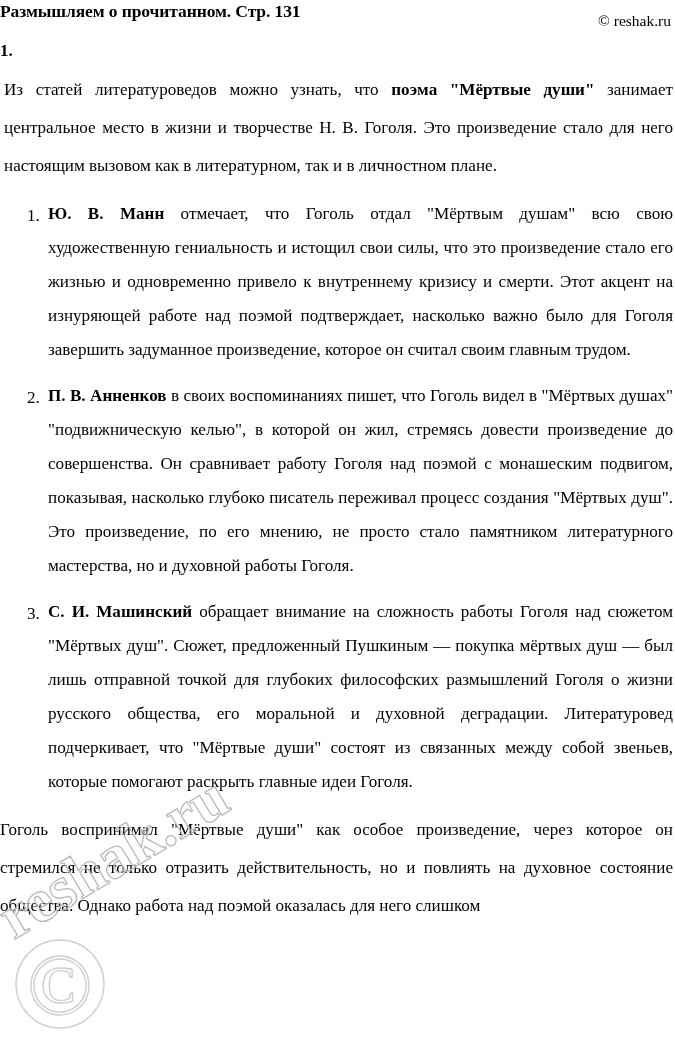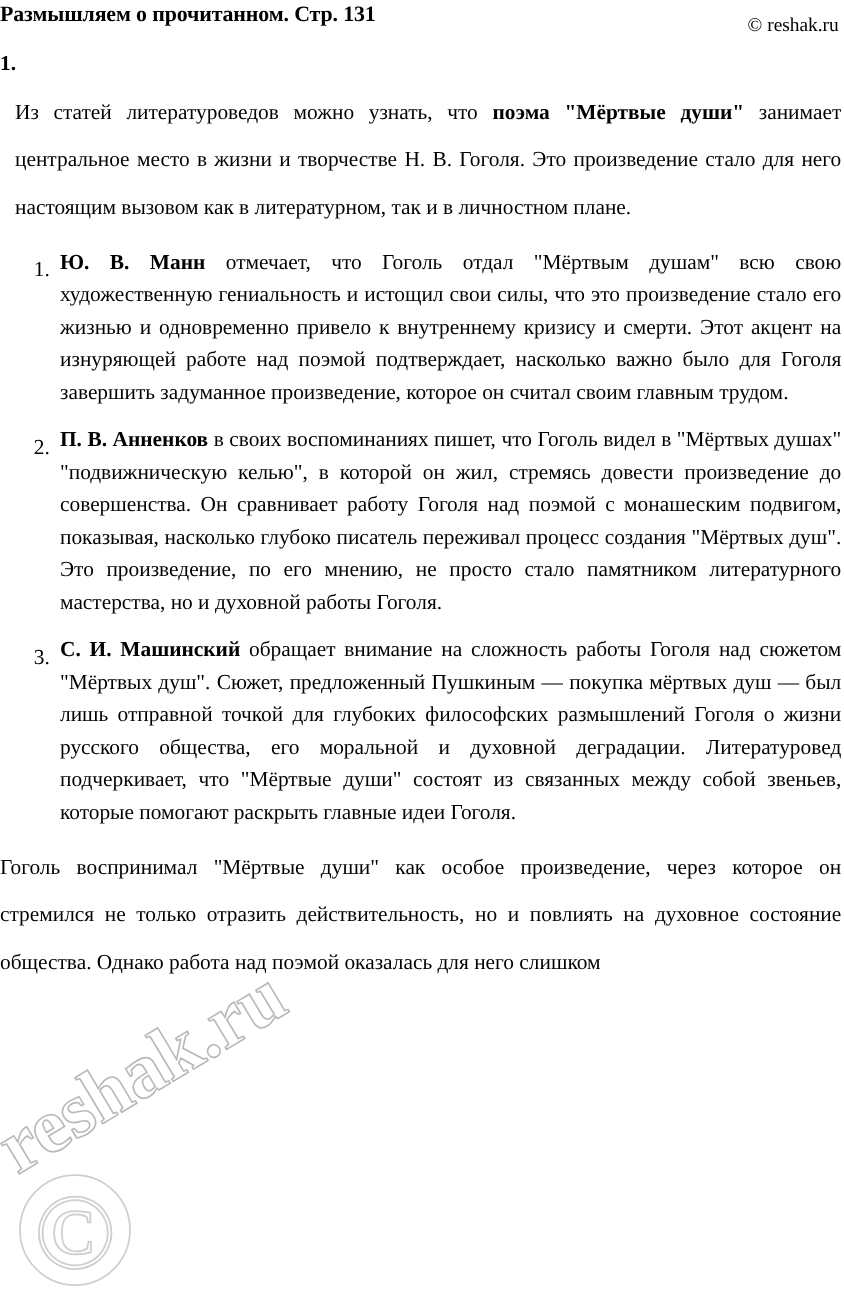--- a/index.html
+++ b/index.html
@@ -51,41 +51,41 @@
   
   .q-number {
     margin: 16px 0 0 0;
     font-size: 17px;
     font-weight: bold;
     line-height: 20px;
   }
 
   
   .para {
-    margin: 10px 0 0 12px;
+    margin: 10px 0 0 4px;
     font-size: 17.1px;
     line-height: 38px;
     text-align: justify;
     text-justify: inter-word;
     hyphens: none;
   }
   .para b { font-weight: bold; }
 
   
   ol.analysis-list {
     margin: 12px 0 0 0;
     padding: 0 0 0 48px;
     list-style: none;
     counter-reset: item;
   }
   ol.analysis-list > li {
     position: relative;
     margin: 0 0 12px 0;
     font-size: 17.1px;
-    line-height: 26px;
+    line-height: 34px;
     text-align: justify;
     text-justify: inter-word;
     counter-increment: item;
   }
   ol.analysis-list > li::before {
     content: counter(item) ".";
     position: absolute;
     left: -21px;
     top: 0;
     font-size: 17.1px;

